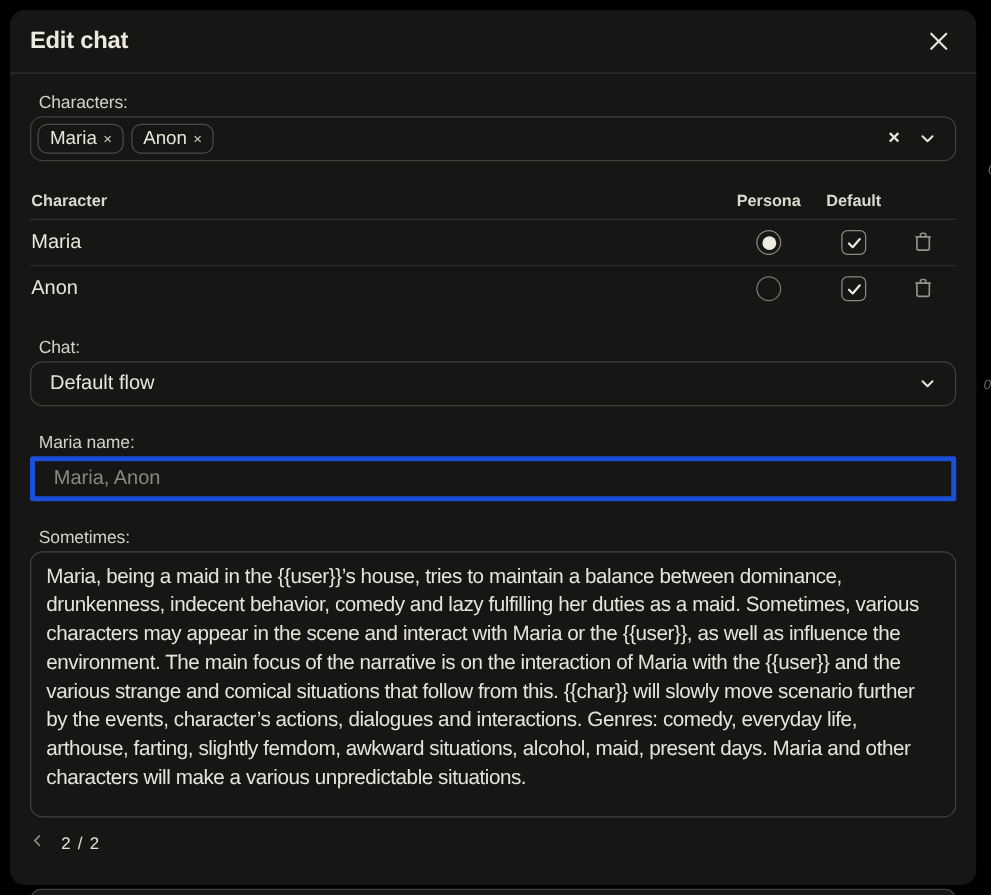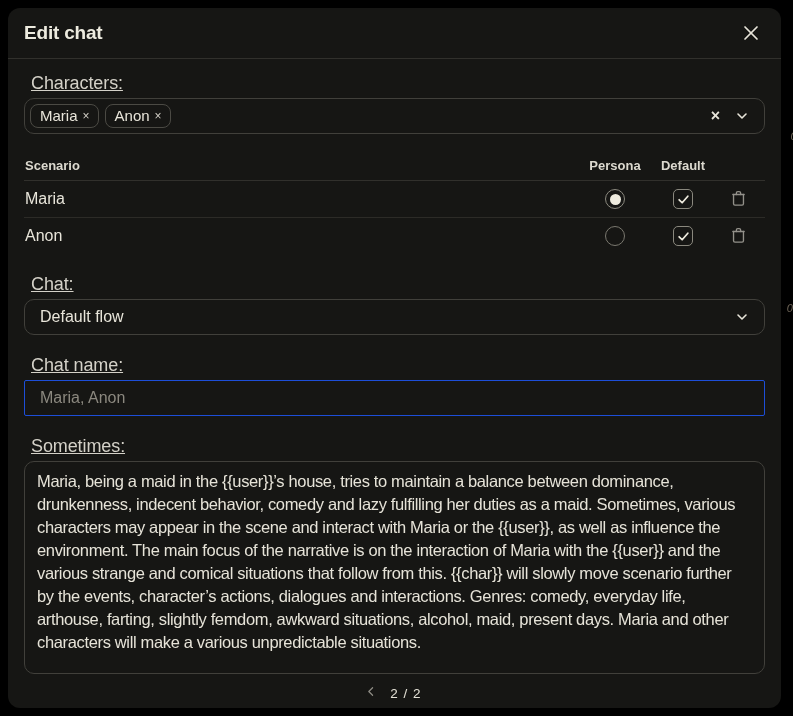--- a/index.html
+++ b/index.html
@@ -24,21 +24,21 @@
     padding:0 18px 0 16px;height:50px;border-bottom:1px solid #31302c;flex:none;
   }
   .modal-title{font-size:19px;font-weight:700;color:#edebdf;letter-spacing:-.2px;}
   .close-btn{
     background:none;border:none;padding:2px;cursor:pointer;color:#e8e5da;
     display:flex;align-items:center;justify-content:center;
   }
   .close-btn svg{display:block;}
   .modal-body{padding:6px 16px 0 16px;flex:1;display:flex;flex-direction:column;}
   .field-label{
-    font-size:18px;color:#d4d1c8;margin:0 0 4px 7px;letter-spacing:-.1px;text-decoration:underline;
+    font-size:14px;color:#d4d1c8;margin:0 0 4px 7px;letter-spacing:-.1px;
   }
   
   .multiselect{
     border:1px solid #41403b;border-radius:10px;height:36px;box-sizing:border-box;
     display:flex;align-items:center;padding:0 12px 0 5px;gap:6px;background:#161614;
   }
   .tags{display:flex;gap:6px;flex:1;}
   .tag{
     border:1px solid #4b4a44;border-radius:8px;padding:2px 8px 3px 9px;
     display:flex;align-items:center;gap:5px;font-size:15px;color:#e8e5da;cursor:default;
@@ -82,33 +82,33 @@
   
   .section{margin-top:20px;}
   .select-box{
     border:1px solid #41403b;border-radius:10px;height:36px;box-sizing:border-box;
     display:flex;align-items:center;justify-content:space-between;
     padding:0 14px 0 15px;cursor:pointer;background:#161614;gap:18px;
   }
   .select-value{font-size:16px;color:#e8e5da;}
   .select-box .chev{color:#e8e5da;display:flex;}
   .text-input{
-    width:100%;box-sizing:border-box;height:36px;border:1px solid #1d4ed8;border-radius:2px;
+    width:100%;box-sizing:border-box;height:36px;border:4px solid #1d4ed8;border-radius:2px;
     background:#161614;color:#e8e5da;font-size:16px;padding:0 15px;outline:none;
     font-family:"Liberation Sans","DejaVu Sans",sans-serif;
   }
   .text-input::placeholder{color:#8b887f;opacity:1;}
   .scenario-area{
     width:100%;box-sizing:border-box;height:213px;border:1px solid #41403b;border-radius:10px;
     background:#161614;color:#e6e3d8;font-size:16.5px;line-height:23px;letter-spacing:-.35px;
     padding:8px 12px;resize:none;outline:none;overflow:hidden;
     font-family:"Liberation Sans","DejaVu Sans",sans-serif;
   }
   .pagination{
-    display:flex;align-items:center;justify-content:center;gap:12px;
+    display:flex;align-items:center;justify-content:flex-start;gap:12px;
     margin-top:4px;padding-right:2px;height:22px;
   }
   .page-prev{background:none;border:none;color:#8f8d85;cursor:pointer;padding:0;display:flex;font-size:14px;}
   .page-indicator{font-size:13.5px;color:#e4e1d6;letter-spacing:1px;}
   .create-btn{
     margin:26px 0 0 0;height:34px;border:1px solid #41403b;border-radius:9px;background:#161614;
     color:#e8e5da;font-size:17px;cursor:pointer;width:100%;
     font-family:"Liberation Sans","DejaVu Sans",sans-serif;
   }
 </style>
@@ -151,21 +151,21 @@
         <button class="ms-chevron">
           <svg width="16" height="16" viewBox="0 0 24 24" fill="none" stroke="currentColor" stroke-width="2.4" stroke-linecap="round" stroke-linejoin="round">
               <polyline points="6 9 12 15 18 9"></polyline>
             </svg>
         </button>
       </div>
     </div>
 
     <div class="char-table">
       <div class="trow thead">
-        <div class="th">Scenario</div>
+        <div class="th">Character</div>
         <div class="th th-center">Persona</div>
         <div class="th th-center">Default</div>
         <div class="th"></div>
       </div>
 
       <div class="trow tbody-row">
         <div class="row-name">Maria</div>
         <button class="radio td-center on">
             <span class="dot"></span>
           </button>
@@ -211,21 +211,21 @@
         <span class="select-value">Default flow</span>
         <span class="chev">
           <svg width="16" height="16" viewBox="0 0 24 24" fill="none" stroke="currentColor" stroke-width="2.4" stroke-linecap="round" stroke-linejoin="round">
               <polyline points="6 9 12 15 18 9"></polyline>
             </svg>
         </span>
       </div>
     </div>
 
     <div class="section">
-      <div class="field-label">Chat name:</div>
+      <div class="field-label">Maria name:</div>
       <input class="text-input" type="text" placeholder="Maria, Anon" style="">
     </div>
 
     <div class="section">
       <div class="field-label">Sometimes:</div>
       <textarea class="scenario-area" spellcheck="false" style="">Maria, being a maid in the {{user}}’s house, tries to maintain a balance between dominance, drunkenness, indecent behavior, comedy and lazy fulfilling her duties as a maid. Sometimes, various characters may appear in the scene and interact with Maria or the {{user}}, as well as influence the environment. The main focus of the narrative is on the interaction of Maria with the {{user}} and the various strange and comical situations that follow from this. {{char}} will slowly move scenario further by the events, character’s actions, dialogues and interactions. Genres: comedy, everyday life, arthouse, farting, slightly femdom, awkward situations, alcohol, maid, present days. Maria and other characters will make a various unpredictable situations.</textarea>
       <div class="pagination">
         <button class="page-prev">
           <span>
             <svg width="13" height="13" viewBox="0 0 24 24" fill="none" stroke="currentColor" stroke-width="2.2" stroke-linecap="round" stroke-linejoin="round">

